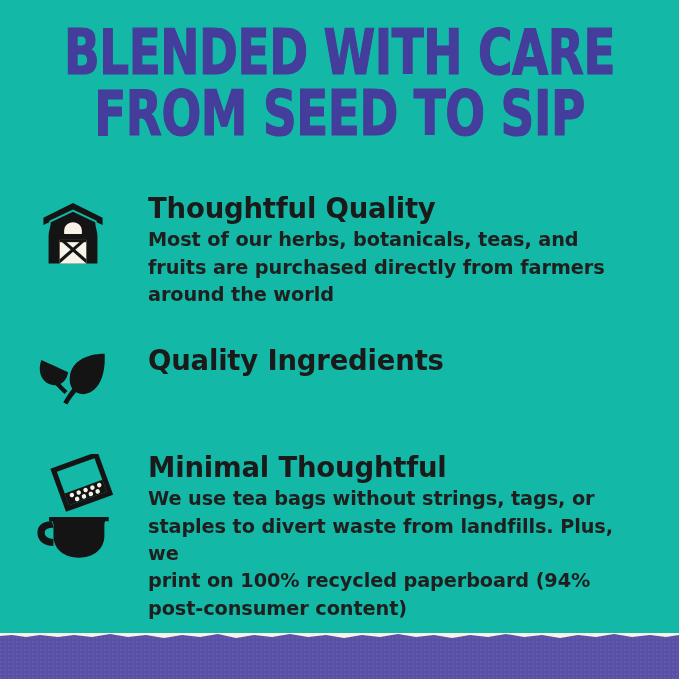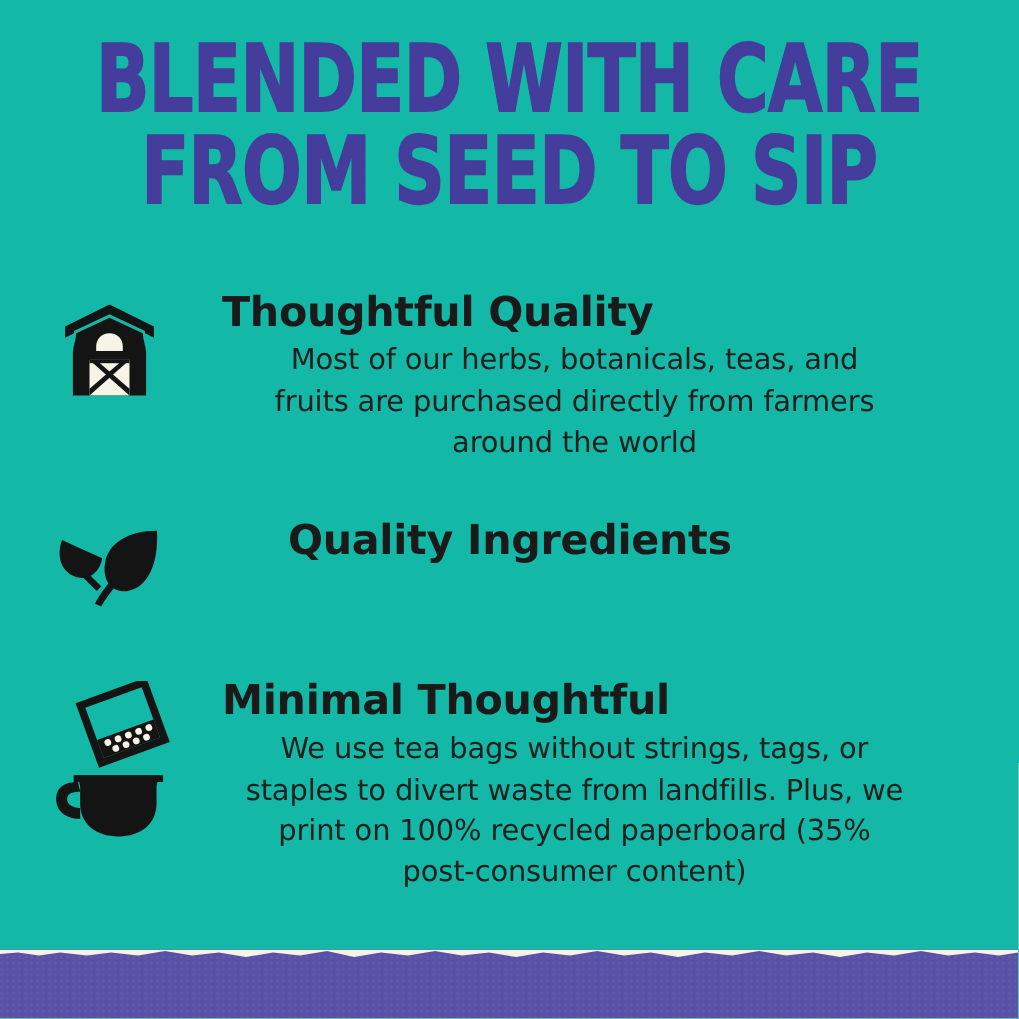--- a/index.html
+++ b/index.html
@@ -50,21 +50,21 @@
 
   
   .feature {
     position: absolute;
     left: 36px;
     width: 600px;
     display: flex;
     align-items: flex-start;
   }
   #feature-0 { top: 193px; }
-  #feature-1 { top: 345px; gap: 44px; }
+  #feature-1 { top: 345px; }
   #feature-2 { top: 452px; }
 
   .feature-icon {
     width: 92px;
     flex: 0 0 92px;
     display: flex;
     justify-content: flex-start;
     align-items: flex-start;
     padding-top: 4px;
   }
@@ -81,28 +81,27 @@
     font-weight: 700;
     font-size: 27.5px;
     line-height: 1.1;
     letter-spacing: -0.2px;
     margin: 0 0 3px 0;
   }
 
   .feature-desc {
     color: #1f1f1f;
     font-family: "DejaVu Sans", sans-serif;
-    font-weight: 400;
+    font-weight: 700;
     font-size: 19.3px;
     line-height: 1.42;
     letter-spacing: -0.1px;
     margin: 0;
     max-width: 470px;
     white-space: pre-line;
-    text-align: center;
   }
 
   
   .bottom-band {
     position: absolute;
     left: 0;
     bottom: 0;
     width: 679px;
     height: 46px;
     background: #5951a5;
@@ -228,21 +227,21 @@
                  C94 92 98 86 98 86
                  Z" fill="#141414"></path>
 
         <path d="M18 86 H100 V92 H18 Z" fill="#141414"></path>
       </svg>
     </div>
     <div class="feature-body">
       <h3 class="feature-title">Minimal Thoughtful</h3>
       <p class="feature-desc">We use tea bags without strings, tags, or
 staples to divert waste from landfills. Plus, we
-print on 100% recycled paperboard (35%
+print on 100% recycled paperboard (94%
 post-consumer content)</p>
     </div>
   </div>
 
   <div class="bottom-band">
     <svg class="band-edge" viewBox="0 0 679 9" preserveAspectRatio="none" aria-hidden="true">
       <path d="M0 3 L12 2 L26 4 L40 2 L58 4 L74 2 L92 4 L110 1 L128 4 L146 2 L164 5
                L182 2 L200 4 L218 1 L236 5 L254 2 L272 4 L290 1 L308 4 L326 2 L344 5
                L362 2 L380 4 L398 1 L416 4 L434 2 L452 5 L470 2 L488 4 L506 1 L524 4
                L542 2 L560 5 L578 2 L596 4 L614 1 L632 4 L650 2 L666 4 L679 2 L679 0 L0 0 Z" fill="#f7f4e7"></path>

